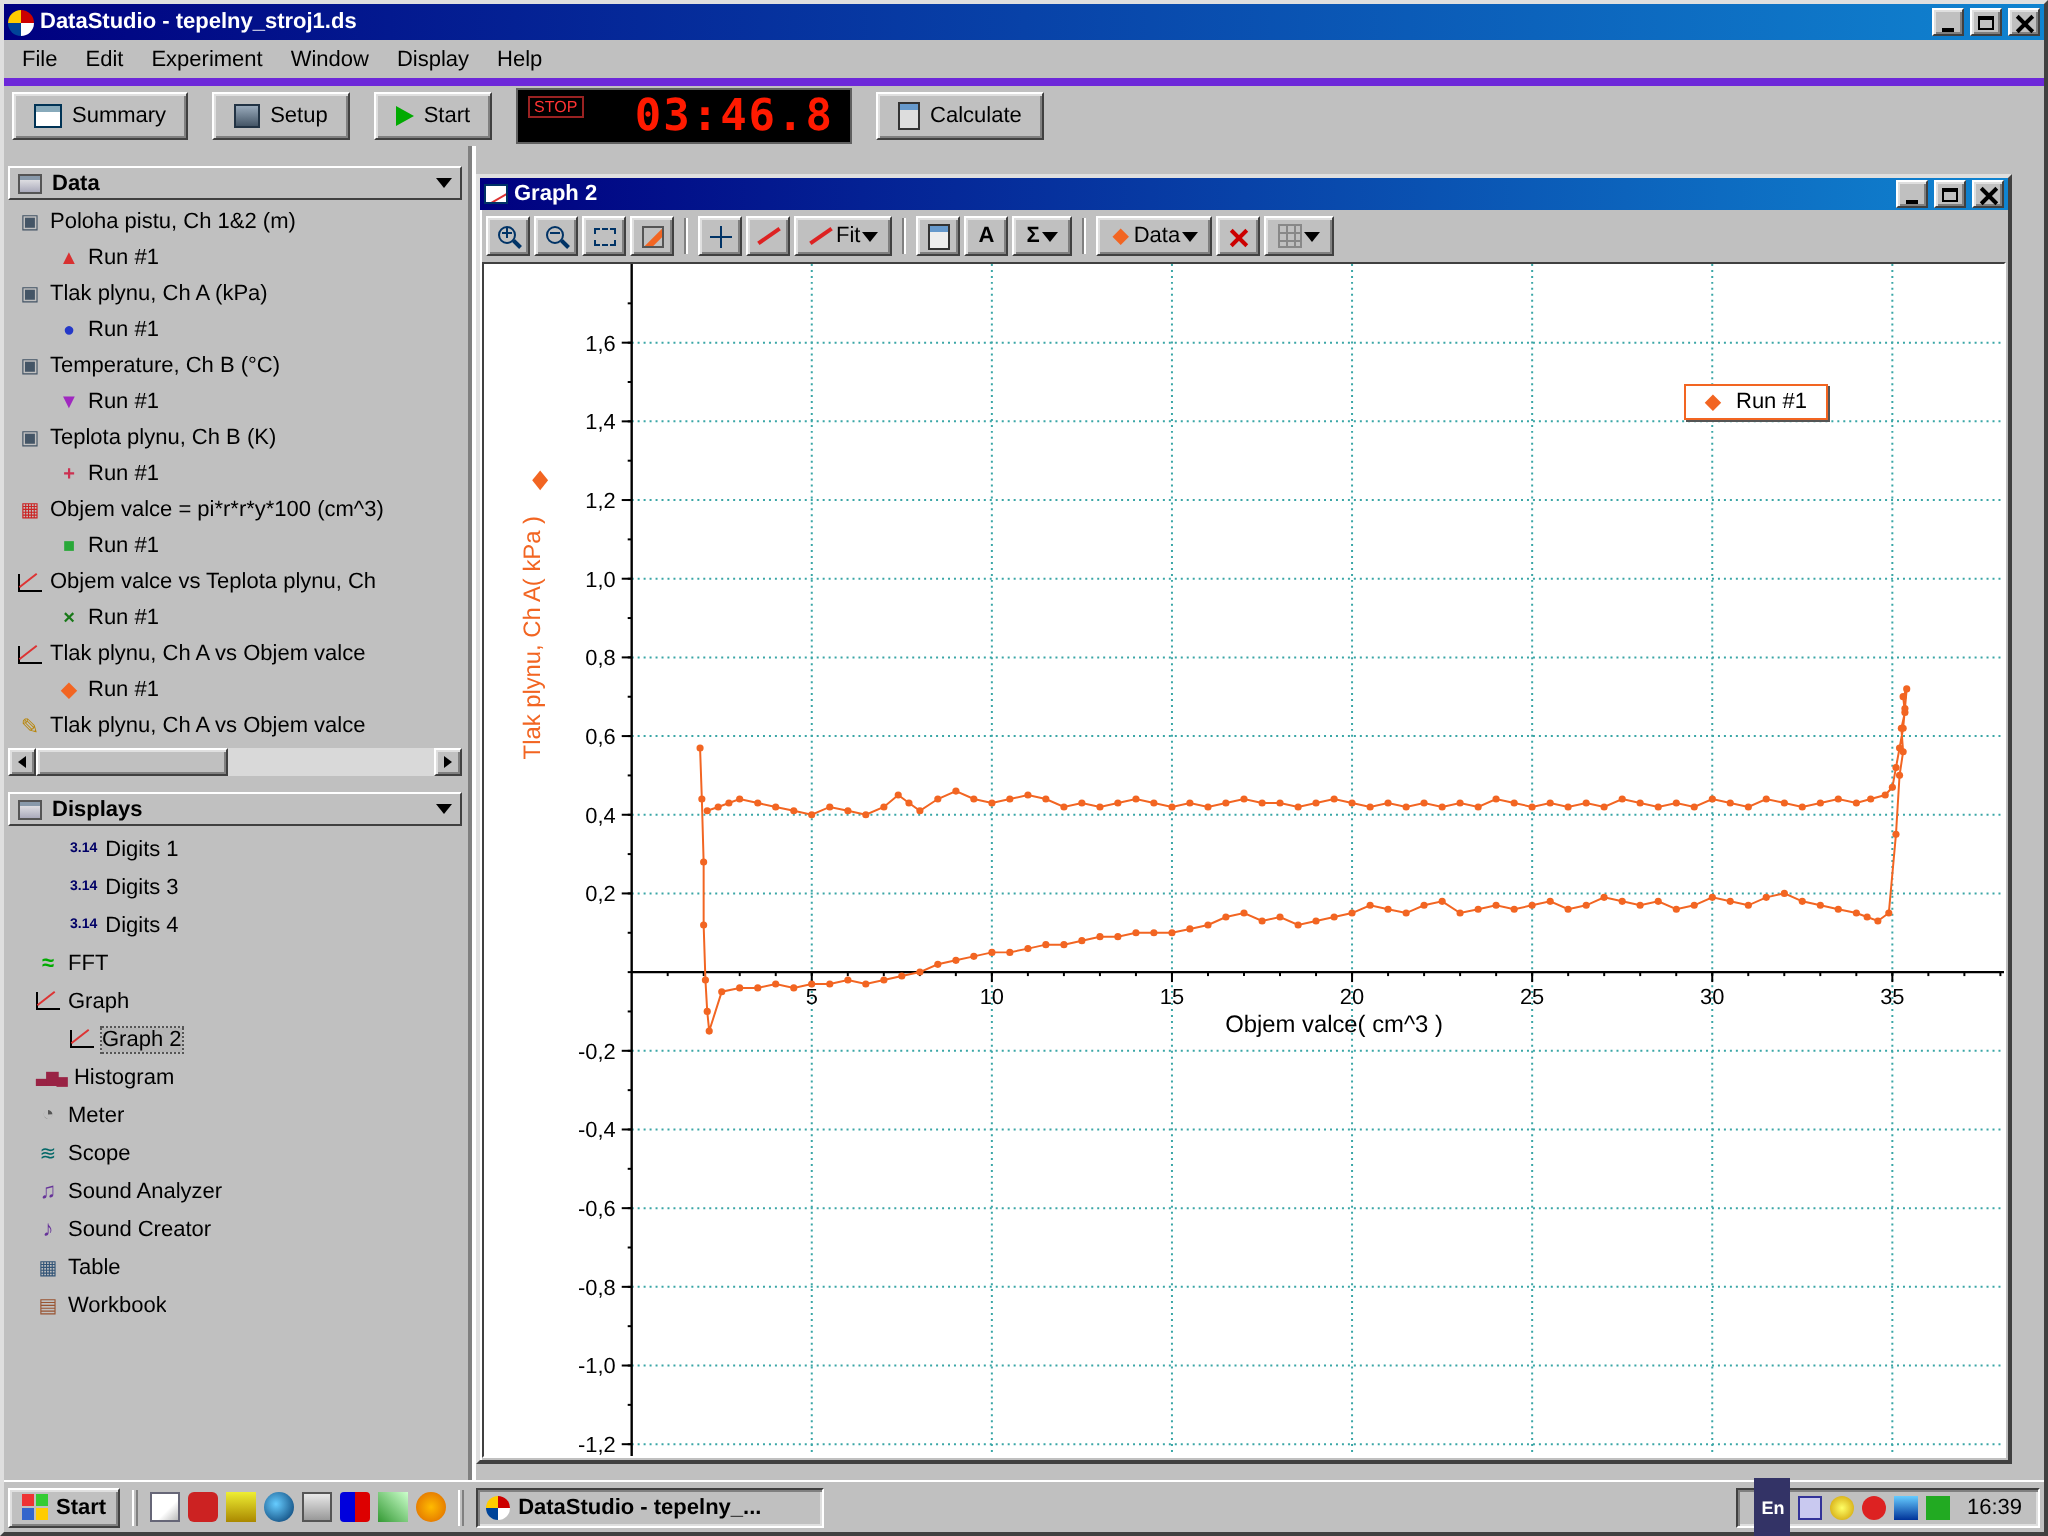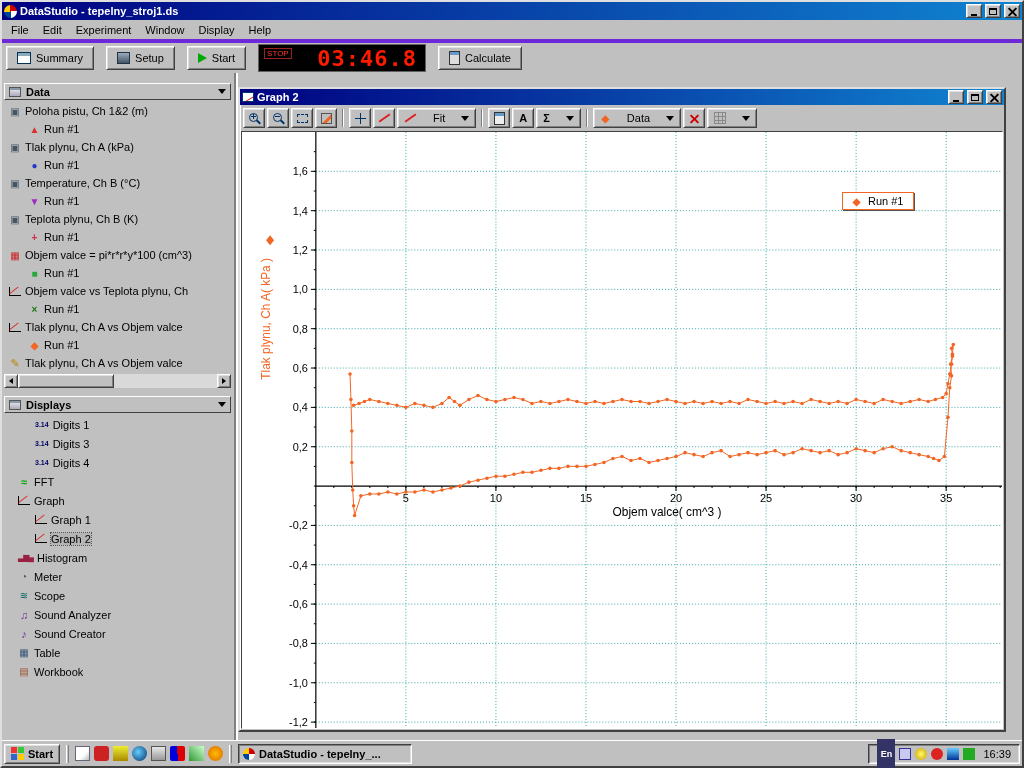--- a/index.html
+++ b/index.html
@@ -70,21 +70,21 @@
 .strack{flex:1;background:#d9d9d9;position:relative}
 .sthumb{position:absolute;left:0;top:0;width:96px;height:14px}
 .dsheader{margin-top:8px}
 
 .ws{flex:1;position:relative;padding:14px 16px 0 2px;min-width:0}
 .gwin{width:100%;height:645px;border:2px solid;border-color:#dfdfdf #404040 #404040 #dfdfdf;box-shadow:inset 1px 1px 0 #fff;background:#c0c0c0;display:flex;flex-direction:column}
 .gtitle{height:16px;flex:none;background:linear-gradient(90deg,#000080,#1084d0);display:flex;align-items:center;gap:3px;padding:0 2px}
 .gicon{width:12px;height:10px;background:#fff;border:1px solid #036;position:relative;flex:none;overflow:hidden}
 .gicon::after{content:"";position:absolute;left:-2px;top:6px;width:16px;height:1px;background:#d33;transform:rotate(-30deg)}
 .gtoolbar{height:26px;flex:none;display:flex;align-items:center;gap:2px;padding:2px 3px}
-.gbtn{height:20px;min-width:22px;display:inline-flex;align-items:center;justify-content:center;gap:16px;padding:0 3px}
+.gbtn{height:20px;min-width:22px;display:inline-flex;align-items:center;justify-content:center;gap:1px;padding:0 3px}
 .gbtn.wide{padding:0 6px}
 .gsep{width:2px;height:18px;border-left:1px solid #808080;border-right:1px solid #fff;margin:0 3px}
 .gtxt{font-size:11px}
 .bold{font-weight:bold}
 .mag{position:relative;width:13px;height:13px;display:inline-block}
 .mag::before{content:"";position:absolute;left:1px;top:1px;width:7px;height:7px;border:1px solid #036;border-radius:50%}
 .mag::after{content:"";position:absolute;left:8px;top:9px;width:5px;height:2px;background:#036;transform:rotate(45deg)}
 .mag .mh{position:absolute;left:3px;top:4px;width:5px;height:1px;background:#036}
 .mag .mv{position:absolute;left:5px;top:2px;width:1px;height:5px;background:#036}
 .zsel{width:11px;height:9px;border:1px dashed #036;display:inline-block}
@@ -287,24 +287,20 @@
           <span class="ticon c-digits">3.14</span>
           <span class="tlab">Digits 4</span>
         </div>
         <div class="trow">
           <span class="ticon c-fft">≈</span>
           <span class="tlab">FFT</span>
         </div>
         <div class="trow">
           <span class="ticon icon-xy"></span>
           <span class="tlab">Graph</span>
-        </div>
-        <div class="trow lvl1">
-          <span class="ticon icon-xy"></span>
-          <span class="tlab">Graph 1</span>
         </div>
         <div class="trow lvl1 sel">
           <span class="ticon icon-xy"></span>
           <span class="tlab">Graph 2</span>
         </div>
         <div class="trow">
           <span class="ticon c-hist">▃▆▄</span>
           <span class="tlab">Histogram</span>
         </div>
         <div class="trow">

